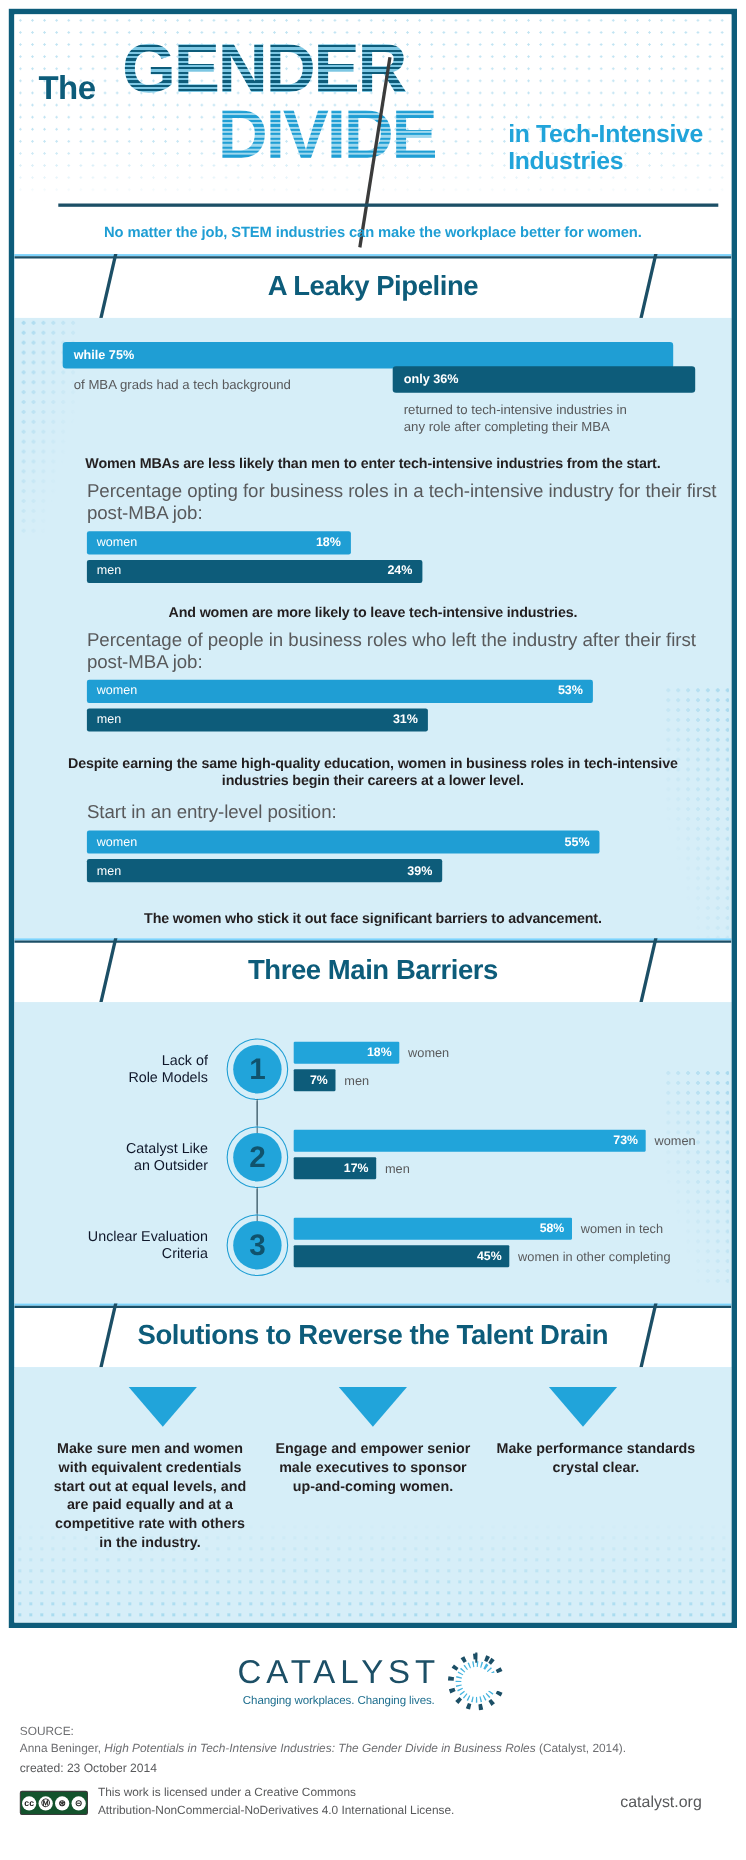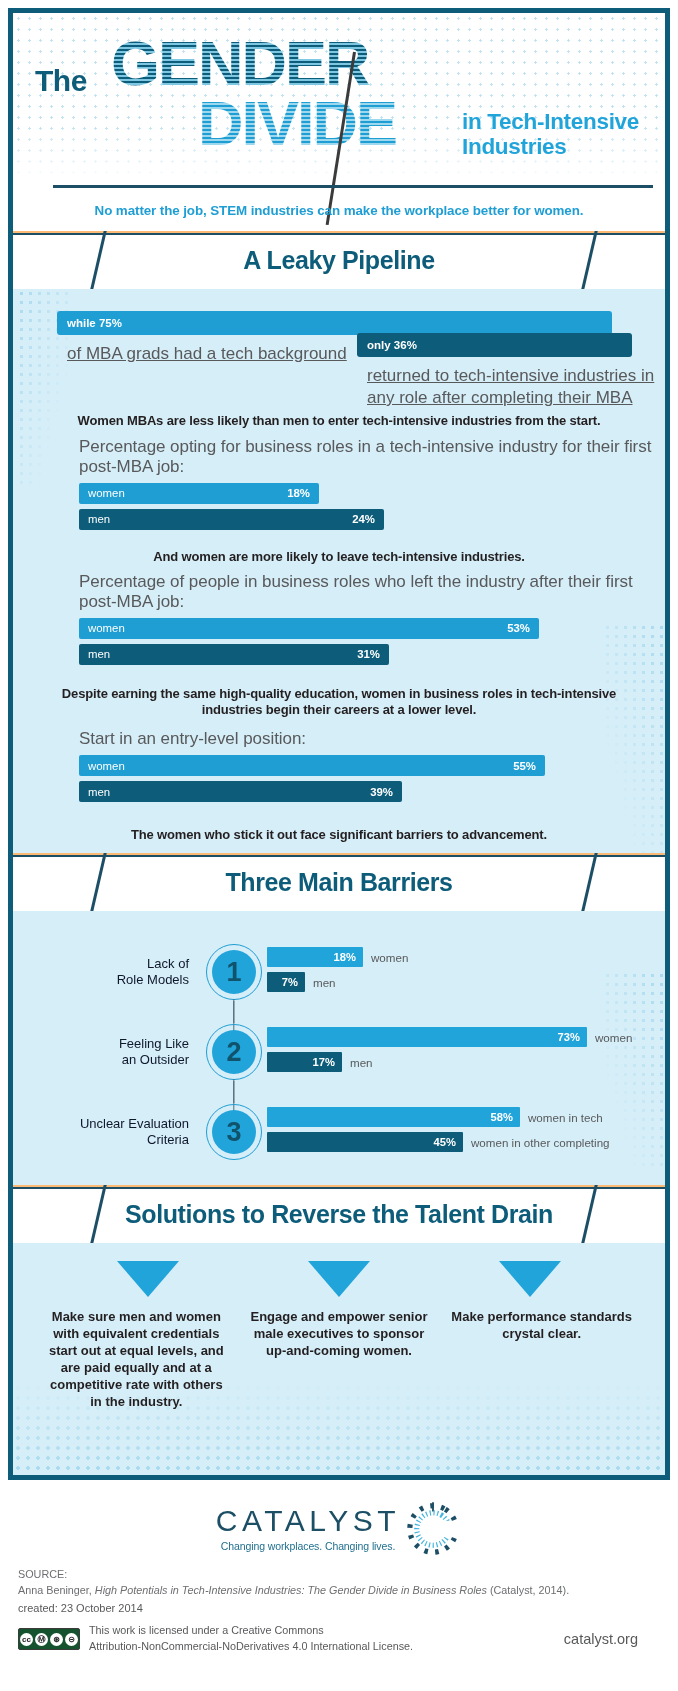--- a/index.html
+++ b/index.html
@@ -119,21 +119,21 @@
     font-size: 13.4px;
     font-weight: 700;
     color: #1f9ed4;
     letter-spacing: -.1px;
   }
 
   
   .banner {
     position: relative;
     height: 58px;
-    background: #fdba74;
+    background: #7dd3fc;
     overflow: hidden;
   }
   .banner .ribbon {
     position: absolute;
     left: -28px; top: 2px;
     width: 734px; height: 56px;
     background: #ffffff;
     border-top: 2px solid #1c4f66;
     transform: skewX(-13deg);
   }
@@ -192,24 +192,23 @@
     display: flex; align-items: center;
     padding-left: 10px;
     color: #ffffff;
     font-size: 11.5px;
     font-weight: 700;
   }
   .callout-bar.light { background: #1f9ed4; left: 20px; top: 8px; width: 555px; }
   .callout-bar.dark  { background: #0d5c7a; left: 320px; top: 30px; width: 275px; }
   .callout-cap {
     position: absolute;
-    font-size: 17px;
+    font-size: 12px;
     color: #58595b;
     line-height: 1.3;
-    text-decoration: underline;
   }
   .callout-cap.one { left: 30px; top: 40px; }
   .callout-cap.two { left: 330px; top: 62px; }
 
   
   .headline {
     text-align: center;
     font-size: 13px;
     font-weight: 700;
     color: #231f20;
@@ -542,21 +541,21 @@
             <span class="bbar-ext">women</span>
           </div>
           <div class="bbar m" style="width:38px">
             <span class="v">7%</span>
             <span class="bbar-ext">men</span>
           </div>
         </div>
       </div>
 
       <div class="barrier-row" style="margin-top:10px">
-        <div class="barrier-label" style="white-space:pre-line">Feeling Like
+        <div class="barrier-label" style="white-space:pre-line">Catalyst Like
 an Outsider</div>
         <div class="circle-wrap">
           <div class="circle-outer"></div>
           <div class="circle-inner">2</div>
           <div class="connector" style="top:-22px;height:24px"></div>
           <div class="connector" style="top:60px;height:34px"></div>
         </div>
         <div class="barrier-bars">
           <div class="bbar w" style="width:320px">
             <span class="v">73%</span>

